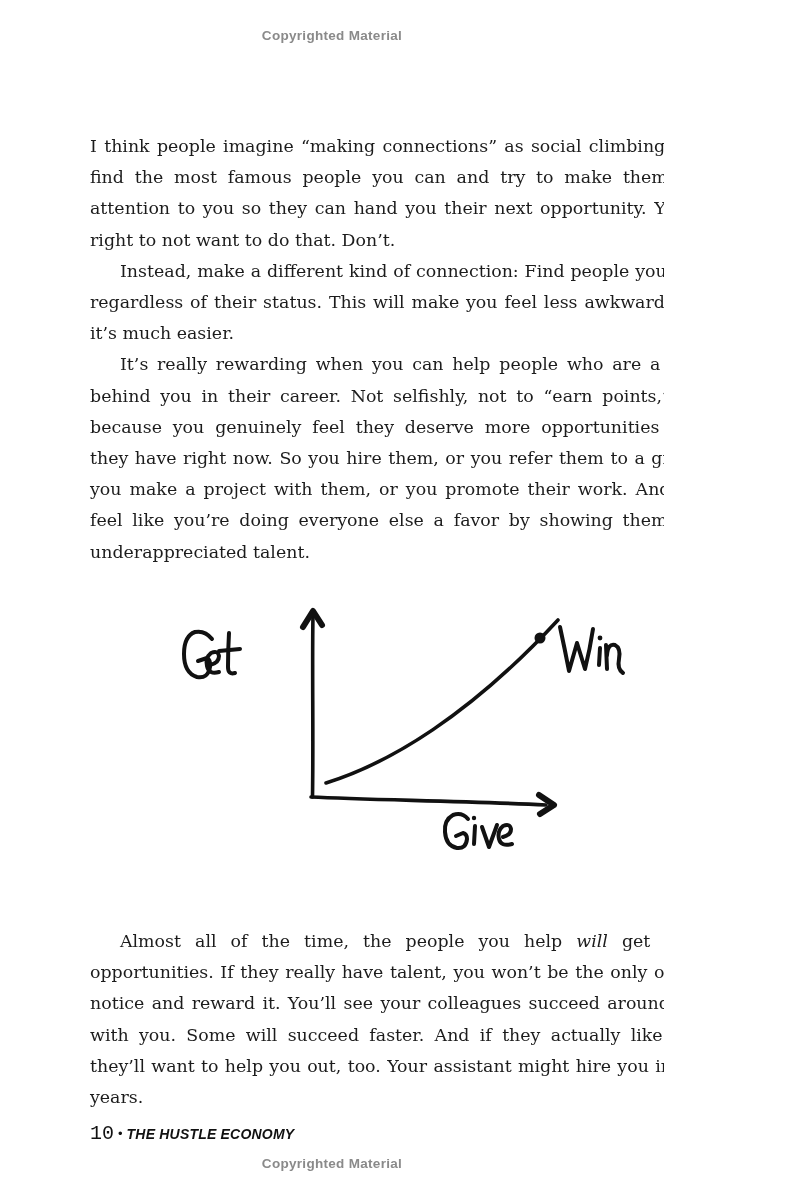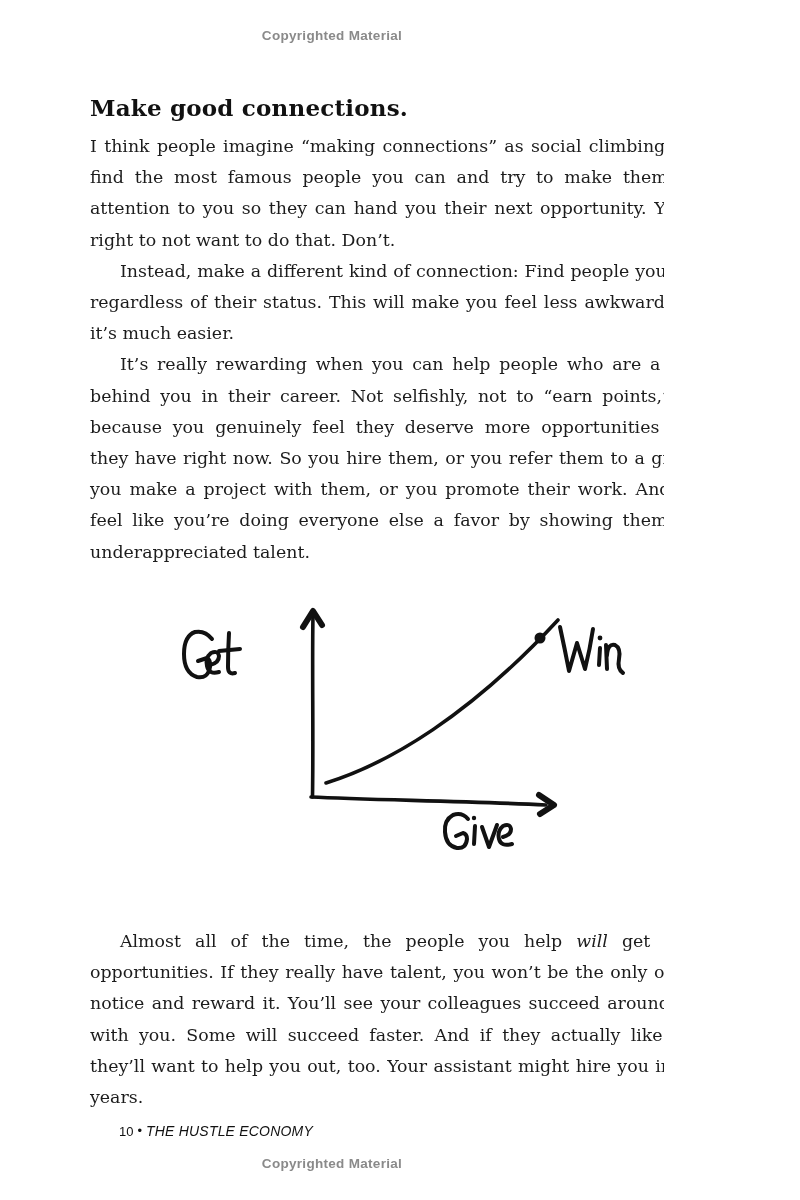--- a/index.html
+++ b/index.html
@@ -65,38 +65,37 @@
     stroke-linejoin: round;
   }
   .footer {
     position: absolute;
     left: 90px;
     top: 1122px;
     font-size: 15px;
     color: #111111;
     white-space: nowrap;
   }
-  .footer .pagenum { font-family: Liberation Sans, sans-serif; font-size: 13px; margin-left: 29px; }
+  .footer .pagenum { font-family: Liberation Mono, monospace; font-size: 20px; }
   .footer .bullet { font-family: "Liberation Sans", sans-serif; font-size: 13px; position: relative; top: -1px; padding: 0 4px; }
   .footer .booktitle {
     font-family: "Liberation Sans", sans-serif;
-    font-weight: normal;
+    font-weight: bold;
     font-style: italic;
     font-size: 14px;
     letter-spacing: 0.2px;
   }
 </style>
 </head>
 <body>
 
 <div class="page">
 
   <div class="copyright top">Copyrighted Material</div>
 
-  <h1 class="heading">Make good connections.</h1>
 
   <div class="body-block first">
     <p class="para">I think people imagine “making connections” as social climbing: You find the most famous people you can and try to make them pay attention to you so they can hand you their next opportunity. You’re right to not want to do that. Don’t.</p>
     <p class="para indent">Instead, make a different kind of connection: Find people you like, regardless of their status. This will make you feel less awkward, and it’s much easier.</p>
     <p class="para indent">It’s really rewarding when you can help people who are a little behind you in their career. Not selfishly, not to “earn points,” but because you genuinely feel they deserve more opportunities than they have right now. So you hire them, or you refer them to a gig, or you make a project with them, or you promote their work. And you feel like you’re doing everyone else a favor by showing them this underappreciated talent.</p>
   </div>
 
   <div class="chart-wrap">
     <svg width="800" height="290" viewBox="0 0 800 290">
 

